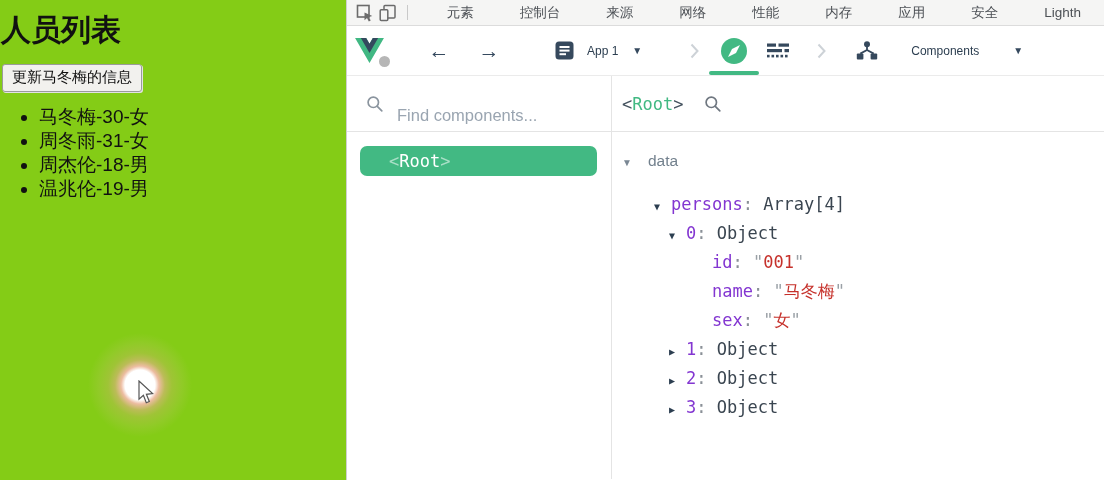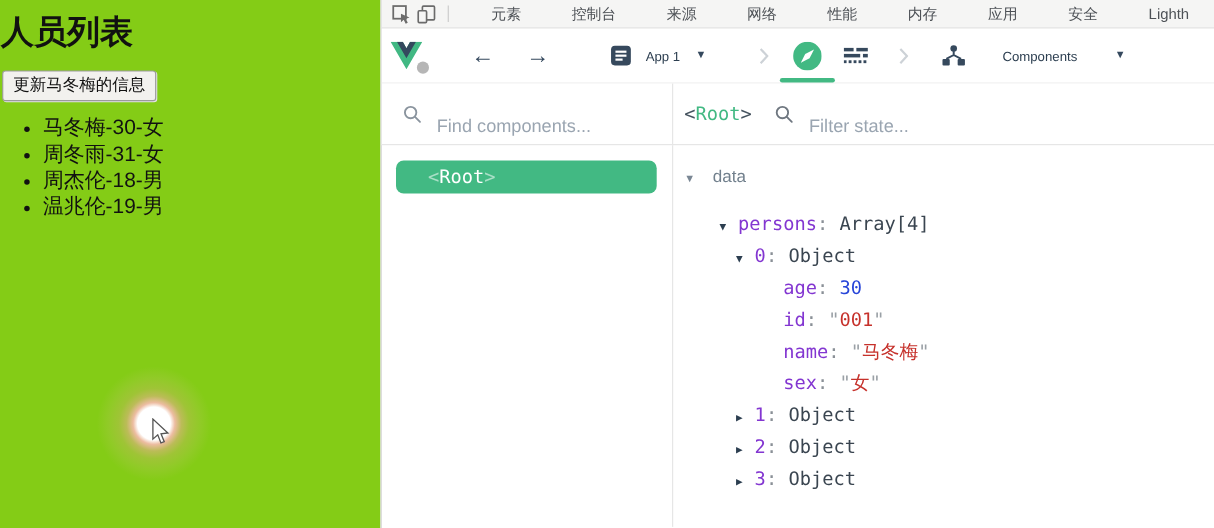--- a/index.html
+++ b/index.html
@@ -232,36 +232,34 @@
       <input readonly="" placeholder="Find components..." style="">
     </div>
     <div class="sr-right">
       <span class="breadcrumb"><span class="bk">&lt;</span><span class="bl">Root</span><span class="bk">&gt;</span></span>
       <span class="sic">
         <svg width="18" height="18" viewBox="0 0 18 18">
           <circle cx="7.3" cy="7.3" r="5.2" fill="none" stroke="#6f7780" stroke-width="1.7"></circle>
           <line x1="11.3" y1="11.3" x2="15.8" y2="15.8" stroke="#6f7780" stroke-width="1.7" stroke-linecap="round"></line>
         </svg>
       </span>
-      <input readonly="" placeholder="Filter state..." style="">
     </div>
   </div>
 
   <div class="content">
     <div class="tree-pane">
       <div class="root-pill"><span class="pb">&lt;</span><span>Root</span><span class="pb">&gt;</span></div>
     </div>
     <div class="state-pane">
       <div class="section-h">
         <span class="s-caret">▼</span><span>data</span>
       </div>
       <div class="tree" id="state-tree">
           <div class="srow" style="padding-left: 42px;"><span class="exp">▼</span><span class="k">persons</span><span class="sep">: </span><span class="v-plain">Array[4]</span></div>
           <div class="srow" style="padding-left: 57px;"><span class="exp">▼</span><span class="k">0</span><span class="sep">: </span><span class="v-plain">Object</span></div>
-          <div class="srow" style="padding-left: 100px;"><span class="k">age</span><span class="sep">: </span><span class="v-num">30</span></div>
           <div class="srow" style="padding-left: 100px;"><span class="k">id</span><span class="sep">: </span><span class="q">"</span><span class="v-str">001</span><span class="q">"</span></div>
           <div class="srow" style="padding-left: 100px;"><span class="k">name</span><span class="sep">: </span><span class="q">"</span><span class="v-str">马冬梅</span><span class="q">"</span></div>
           <div class="srow" style="padding-left: 100px;"><span class="k">sex</span><span class="sep">: </span><span class="q">"</span><span class="v-str">女</span><span class="q">"</span></div>
           <div class="srow" style="padding-left: 57px;"><span class="exp">▶</span><span class="k">1</span><span class="sep">: </span><span class="v-plain">Object</span></div>
           <div class="srow" style="padding-left: 57px;"><span class="exp">▶</span><span class="k">2</span><span class="sep">: </span><span class="v-plain">Object</span></div>
           <div class="srow" style="padding-left: 57px;"><span class="exp">▶</span><span class="k">3</span><span class="sep">: </span><span class="v-plain">Object</span></div>
         </div>
     </div>
   </div>
 </div>

